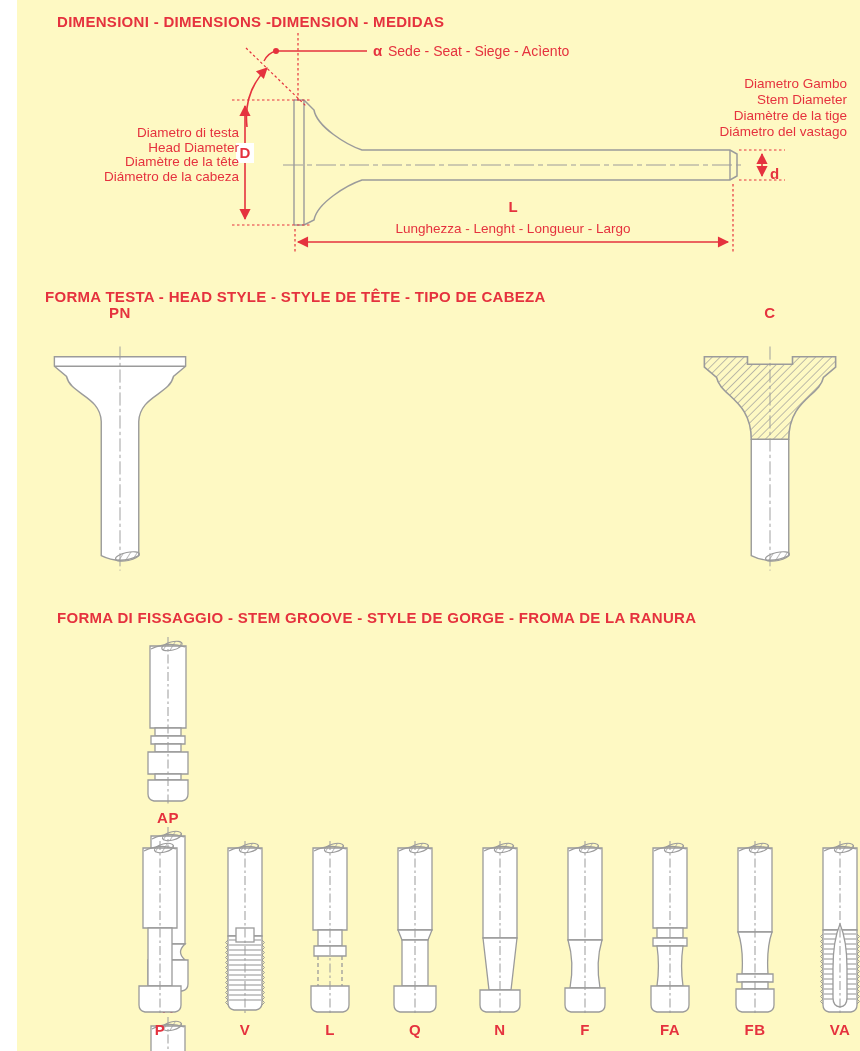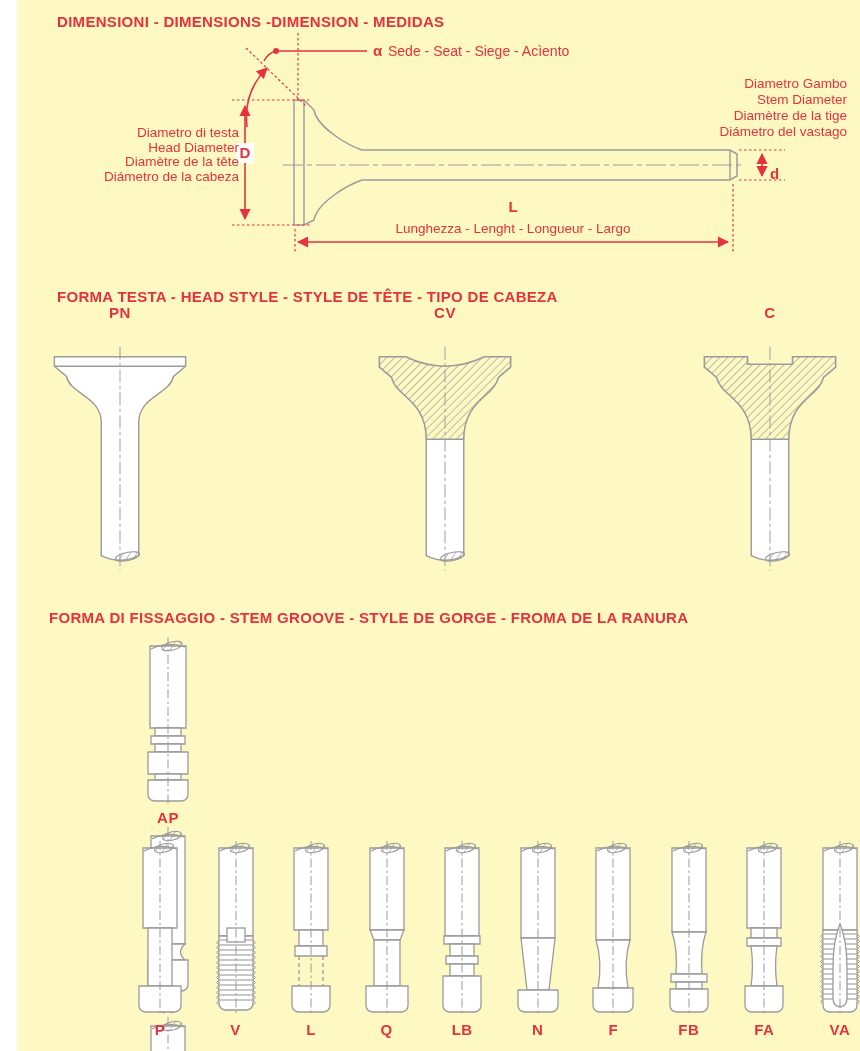--- a/index.html
+++ b/index.html
@@ -61,53 +61,44 @@
       <text x="222" y="107" fill="#e5323e" font-family="&quot;Liberation Sans&quot;,sans-serif" font-size="13.5" text-anchor="end">Diametro di testa</text>
       <text x="222" y="121.5" fill="#e5323e" font-family="&quot;Liberation Sans&quot;,sans-serif" font-size="13.5" text-anchor="end">Head Diameter</text>
       <text x="222" y="136" fill="#e5323e" font-family="&quot;Liberation Sans&quot;,sans-serif" font-size="13.5" text-anchor="end">Diamètre de la tête</text>
       <text x="222" y="150.5" fill="#e5323e" font-family="&quot;Liberation Sans&quot;,sans-serif" font-size="13.5" text-anchor="end">Diámetro de la cabeza</text>
       <text x="228" y="128" fill="#e5323e" font-family="&quot;Liberation Sans&quot;,sans-serif" font-size="15" text-anchor="middle" font-weight="bold">D</text>
       <text x="753" y="149" fill="#e5323e" font-family="&quot;Liberation Sans&quot;,sans-serif" font-size="15" text-anchor="start" font-weight="bold">d</text>
       <text x="496" y="182" fill="#e5323e" font-family="&quot;Liberation Sans&quot;,sans-serif" font-size="15" text-anchor="middle" font-weight="bold">L</text>
       <text x="496" y="203" fill="#e5323e" font-family="&quot;Liberation Sans&quot;,sans-serif" font-size="13.5" text-anchor="middle">Lunghezza - Lenght - Longueur - Largo</text>
     </svg>
 
-  <div class="sec-title" style="left:40px;top:288px;">FORMA TESTA - HEAD STYLE - STYLE DE TÊTE - TIPO DE CABEZA</div>
+  <div class="sec-title" style="left:28px;top:288px;">FORMA TESTA - HEAD STYLE - STYLE DE TÊTE - TIPO DE CABEZA</div>
 
   <div class="head-row" id="head-row">
       <div class="head-col">
         <div class="head-label">PN</div>
         <svg width="150" height="250" viewBox="0 0 160 250">
           <path d="M10,16 H150 V26 L137,37 C133,56 101,58 100,85 V228 Q80,238 60,228 V85 C59,58 27,56 23,37 L10,26 Z" fill="#fff" stroke="#9b9b9b" stroke-width="1.5"></path>
           <line x1="10" y1="26" x2="150" y2="26" stroke="#9b9b9b" stroke-width="1.5"></line>
           <ellipse cx="0" cy="0" rx="13" ry="4.3" transform="translate(88,229) rotate(-12)" fill="url(#hatch)" stroke="#9b9b9b" stroke-width="1.2"></ellipse>
           <path d="M80,5 V244" stroke="#9b9b9b" stroke-width="1" fill="none" stroke-dasharray="14 3.5 3.5 3.5"></path>
         </svg>
       </div>
       <div class="head-col">
-        <div class="head-label">CV</div>
-        <svg width="150" height="250" viewBox="0 0 160 250">
-          <path d="M60,104 V228 Q80,238 100,228 V104" fill="#fff" stroke="#9b9b9b" stroke-width="1.5"></path>
-          <path d="M10,16 H38 Q80,36 122,16 H150 V27 L137,38 C133,58 100,62 100,104 H60 C60,62 27,58 23,38 L10,27 Z" fill="url(#hatch)" stroke="#9b9b9b" stroke-width="1.7"></path>
-          <ellipse cx="0" cy="0" rx="13" ry="4.3" transform="translate(88,229) rotate(-12)" fill="url(#hatch)" stroke="#9b9b9b" stroke-width="1.2"></ellipse>
-          <path d="M80,5 V244" stroke="#9b9b9b" stroke-width="1" fill="none" stroke-dasharray="14 3.5 3.5 3.5"></path>
-        </svg>
-      </div>
-      <div class="head-col">
         <div class="head-label">C</div>
         <svg width="150" height="250" viewBox="0 0 160 250">
           <path d="M60,104 V228 Q80,238 100,228 V104" fill="#fff" stroke="#9b9b9b" stroke-width="1.5"></path>
           <path d="M10,16 H56 V24 H104 V16 H150 V27 L137,38 C133,58 100,62 100,104 H60 C60,62 27,58 23,38 L10,27 Z" fill="url(#hatch)" stroke="#9b9b9b" stroke-width="1.7"></path>
           <ellipse cx="0" cy="0" rx="13" ry="4.3" transform="translate(88,229) rotate(-12)" fill="url(#hatch)" stroke="#9b9b9b" stroke-width="1.2"></ellipse>
           <path d="M80,5 V244" stroke="#9b9b9b" stroke-width="1" fill="none" stroke-dasharray="14 3.5 3.5 3.5"></path>
         </svg>
       </div>
     </div>
 
-  <div class="sec-title" style="left:32px;top:609px;">FORMA DI FISSAGGIO - STEM GROOVE - STYLE DE GORGE - FROMA DE LA RANURA</div>
+  <div class="sec-title" style="left:40px;top:609px;">FORMA DI FISSAGGIO - STEM GROOVE - STYLE DE GORGE - FROMA DE LA RANURA</div>
 
   <div class="stem-row" id="stem-row-1">
       <div class="stem-col">
         <svg width="50" height="170" viewBox="0 0 50 170">
           <path d="M7,10 L43,10 L43,92 L7,92 Z" fill="#fff" stroke="#9b9b9b" stroke-width="1.3"></path>
           <path d="M12,92 L38,92 L38,100 L12,100 Z" fill="#fff" stroke="#9b9b9b" stroke-width="1.3"></path>
           <path d="M8,100 L42,100 L42,108 L8,108 Z" fill="#fff" stroke="#9b9b9b" stroke-width="1.3"></path>
           <path d="M12,108 L38,108 L38,116 L12,116 Z" fill="#fff" stroke="#9b9b9b" stroke-width="1.3"></path>
           <path d="M5,116 L45,116 L45,138 L5,138 Z" fill="#fff" stroke="#9b9b9b" stroke-width="1.3"></path>
           <path d="M12,138 L38,138 L38,144 L12,144 Z" fill="#fff" stroke="#9b9b9b" stroke-width="1.3"></path>
@@ -269,79 +260,65 @@
           <path d="M12,100 L38,100 L38,146 L12,146 Z" fill="#fff" stroke="#9b9b9b" stroke-width="1.3"></path>
           <path d="M4,146 H46 V165 Q46,171 40,172 H10 Q4,171 4,165 Z" fill="#fff" stroke="#9b9b9b" stroke-width="1.3"></path>
           <path d="M9,11 Q25,3 41,9" fill="none" stroke="#9b9b9b" stroke-width="1.3"></path>
           <ellipse cx="0" cy="0" rx="9.86" ry="4.2" transform="translate(29,8) rotate(-14)" fill="url(#hatch)" stroke="#9b9b9b" stroke-width="1.1"></ellipse>
           <line x1="25" y1="1" x2="25" y2="176" stroke="#9b9b9b" stroke-width="1" stroke-dasharray="9 3 2.5 3"></line>
         </svg>
         <div class="stem-label">Q</div>
       </div>
       <div class="stem-col">
         <svg width="50" height="178" viewBox="0 0 50 178">
-          <path d="M8,8 L42,8 L42,96 L8,96 Z" fill="#fff" stroke="#9b9b9b" stroke-width="1.3"></path>
-          <path d="M7,96 L43,96 L43,104 L7,104 Z" fill="#fff" stroke="#9b9b9b" stroke-width="1.3"></path>
-          <path d="M13,104 L37,104 L37,116 L13,116 Z" fill="#fff" stroke="#9b9b9b" stroke-width="1.3"></path>
-          <path d="M9,116 L41,116 L41,124 L9,124 Z" fill="#fff" stroke="#9b9b9b" stroke-width="1.3"></path>
-          <path d="M13,124 L37,124 L37,136 L13,136 Z" fill="#fff" stroke="#9b9b9b" stroke-width="1.3"></path>
-          <path d="M6,136 H44 V165 Q44,171 38,172 H12 Q6,171 6,165 Z" fill="#fff" stroke="#9b9b9b" stroke-width="1.3"></path>
-          <path d="M9,11 Q25,3 41,9" fill="none" stroke="#9b9b9b" stroke-width="1.3"></path>
-          <ellipse cx="0" cy="0" rx="9.86" ry="4.2" transform="translate(29,8) rotate(-14)" fill="url(#hatch)" stroke="#9b9b9b" stroke-width="1.1"></ellipse>
-          <line x1="25" y1="1" x2="25" y2="176" stroke="#9b9b9b" stroke-width="1" stroke-dasharray="9 3 2.5 3"></line>
-        </svg>
-        <div class="stem-label">LB</div>
-      </div>
-      <div class="stem-col">
-        <svg width="50" height="178" viewBox="0 0 50 178">
           <path d="M8,8 L42,8 L42,98 L8,98 Z" fill="#fff" stroke="#9b9b9b" stroke-width="1.3"></path>
           <path d="M8,98 L42,98 L36,150 L14,150 Z" fill="#fff" stroke="#9b9b9b" stroke-width="1.3"></path>
           <path d="M5,150 H45 V165 Q45,171 39,172 H11 Q5,171 5,165 Z" fill="#fff" stroke="#9b9b9b" stroke-width="1.3"></path>
           <path d="M9,11 Q25,3 41,9" fill="none" stroke="#9b9b9b" stroke-width="1.3"></path>
           <ellipse cx="0" cy="0" rx="9.86" ry="4.2" transform="translate(29,8) rotate(-14)" fill="url(#hatch)" stroke="#9b9b9b" stroke-width="1.1"></ellipse>
           <line x1="25" y1="1" x2="25" y2="176" stroke="#9b9b9b" stroke-width="1" stroke-dasharray="9 3 2.5 3"></line>
         </svg>
         <div class="stem-label">N</div>
       </div>
       <div class="stem-col">
         <svg width="50" height="178" viewBox="0 0 50 178">
           <path d="M8,8 L42,8 L42,100 L8,100 Z" fill="#fff" stroke="#9b9b9b" stroke-width="1.3"></path>
           <path d="M8,100 H42 C37,116.8 37,131.2 40,148 H10 C13,131.2 13,116.8 8,100 Z" fill="#fff" stroke="#9b9b9b" stroke-width="1.3"></path>
           <path d="M5,148 H45 V165 Q45,171 39,172 H11 Q5,171 5,165 Z" fill="#fff" stroke="#9b9b9b" stroke-width="1.3"></path>
           <path d="M9,11 Q25,3 41,9" fill="none" stroke="#9b9b9b" stroke-width="1.3"></path>
           <ellipse cx="0" cy="0" rx="9.86" ry="4.2" transform="translate(29,8) rotate(-14)" fill="url(#hatch)" stroke="#9b9b9b" stroke-width="1.1"></ellipse>
           <line x1="25" y1="1" x2="25" y2="176" stroke="#9b9b9b" stroke-width="1" stroke-dasharray="9 3 2.5 3"></line>
         </svg>
         <div class="stem-label">F</div>
+      </div>
+      <div class="stem-col">
+        <svg width="50" height="178" viewBox="0 0 50 178">
+          <path d="M8,8 L42,8 L42,88 L8,88 Z" fill="#fff" stroke="#9b9b9b" stroke-width="1.3"></path>
+          <path d="M12,88 L38,88 L38,98 L12,98 Z" fill="#fff" stroke="#9b9b9b" stroke-width="1.3"></path>
+          <path d="M8,98 L42,98 L42,106 L8,106 Z" fill="#fff" stroke="#9b9b9b" stroke-width="1.3"></path>
+          <path d="M12,106 H38 C36,120 36,132 38,146 H12 C14,132 14,120 12,106 Z" fill="#fff" stroke="#9b9b9b" stroke-width="1.3"></path>
+          <path d="M6,146 H44 V165 Q44,171 38,172 H12 Q6,171 6,165 Z" fill="#fff" stroke="#9b9b9b" stroke-width="1.3"></path>
+          <path d="M9,11 Q25,3 41,9" fill="none" stroke="#9b9b9b" stroke-width="1.3"></path>
+          <ellipse cx="0" cy="0" rx="9.86" ry="4.2" transform="translate(29,8) rotate(-14)" fill="url(#hatch)" stroke="#9b9b9b" stroke-width="1.1"></ellipse>
+          <line x1="25" y1="1" x2="25" y2="176" stroke="#9b9b9b" stroke-width="1" stroke-dasharray="9 3 2.5 3"></line>
+        </svg>
+        <div class="stem-label">FA</div>
       </div>
       <div class="stem-col">
         <svg width="50" height="178" viewBox="0 0 50 178">
           <path d="M8,8 L42,8 L42,92 L8,92 Z" fill="#fff" stroke="#9b9b9b" stroke-width="1.3"></path>
           <path d="M8,92 H42 C37,106.7 37,119.3 38,134 H12 C13,119.3 13,106.7 8,92 Z" fill="#fff" stroke="#9b9b9b" stroke-width="1.3"></path>
           <path d="M7,134 L43,134 L43,142 L7,142 Z" fill="#fff" stroke="#9b9b9b" stroke-width="1.3"></path>
           <path d="M12,142 L38,142 L38,149 L12,149 Z" fill="#fff" stroke="#9b9b9b" stroke-width="1.3"></path>
           <path d="M6,149 H44 V165 Q44,171 38,172 H12 Q6,171 6,165 Z" fill="#fff" stroke="#9b9b9b" stroke-width="1.3"></path>
           <path d="M9,11 Q25,3 41,9" fill="none" stroke="#9b9b9b" stroke-width="1.3"></path>
           <ellipse cx="0" cy="0" rx="9.86" ry="4.2" transform="translate(29,8) rotate(-14)" fill="url(#hatch)" stroke="#9b9b9b" stroke-width="1.1"></ellipse>
           <line x1="25" y1="1" x2="25" y2="176" stroke="#9b9b9b" stroke-width="1" stroke-dasharray="9 3 2.5 3"></line>
         </svg>
         <div class="stem-label">FB</div>
-      </div>
-      <div class="stem-col">
-        <svg width="50" height="178" viewBox="0 0 50 178">
-          <path d="M8,8 L42,8 L42,88 L8,88 Z" fill="#fff" stroke="#9b9b9b" stroke-width="1.3"></path>
-          <path d="M12,88 L38,88 L38,98 L12,98 Z" fill="#fff" stroke="#9b9b9b" stroke-width="1.3"></path>
-          <path d="M8,98 L42,98 L42,106 L8,106 Z" fill="#fff" stroke="#9b9b9b" stroke-width="1.3"></path>
-          <path d="M12,106 H38 C36,120 36,132 38,146 H12 C14,132 14,120 12,106 Z" fill="#fff" stroke="#9b9b9b" stroke-width="1.3"></path>
-          <path d="M6,146 H44 V165 Q44,171 38,172 H12 Q6,171 6,165 Z" fill="#fff" stroke="#9b9b9b" stroke-width="1.3"></path>
-          <path d="M9,11 Q25,3 41,9" fill="none" stroke="#9b9b9b" stroke-width="1.3"></path>
-          <ellipse cx="0" cy="0" rx="9.86" ry="4.2" transform="translate(29,8) rotate(-14)" fill="url(#hatch)" stroke="#9b9b9b" stroke-width="1.1"></ellipse>
-          <line x1="25" y1="1" x2="25" y2="176" stroke="#9b9b9b" stroke-width="1" stroke-dasharray="9 3 2.5 3"></line>
-        </svg>
-        <div class="stem-label">FA</div>
       </div>
       <div class="stem-col">
         <svg width="50" height="178" viewBox="0 0 50 178">
           <path d="M8,8 L42,8 L42,90 L8,90 Z" fill="#fff" stroke="#9b9b9b" stroke-width="1.3"></path>
           <path d="M8,90 H42 V165 Q42,171 36,172 H14 Q8,171 8,165 Z" fill="#fff" stroke="#9b9b9b" stroke-width="1.3"></path>
           <line x1="9" y1="94" x2="41" y2="94" stroke="#9b9b9b" stroke-width="1.1"></line>
           <line x1="9" y1="99" x2="41" y2="99" stroke="#9b9b9b" stroke-width="1.1"></line>
           <line x1="9" y1="104" x2="41" y2="104" stroke="#9b9b9b" stroke-width="1.1"></line>
           <line x1="9" y1="109" x2="41" y2="109" stroke="#9b9b9b" stroke-width="1.1"></line>
           <line x1="9" y1="114" x2="41" y2="114" stroke="#9b9b9b" stroke-width="1.1"></line>

